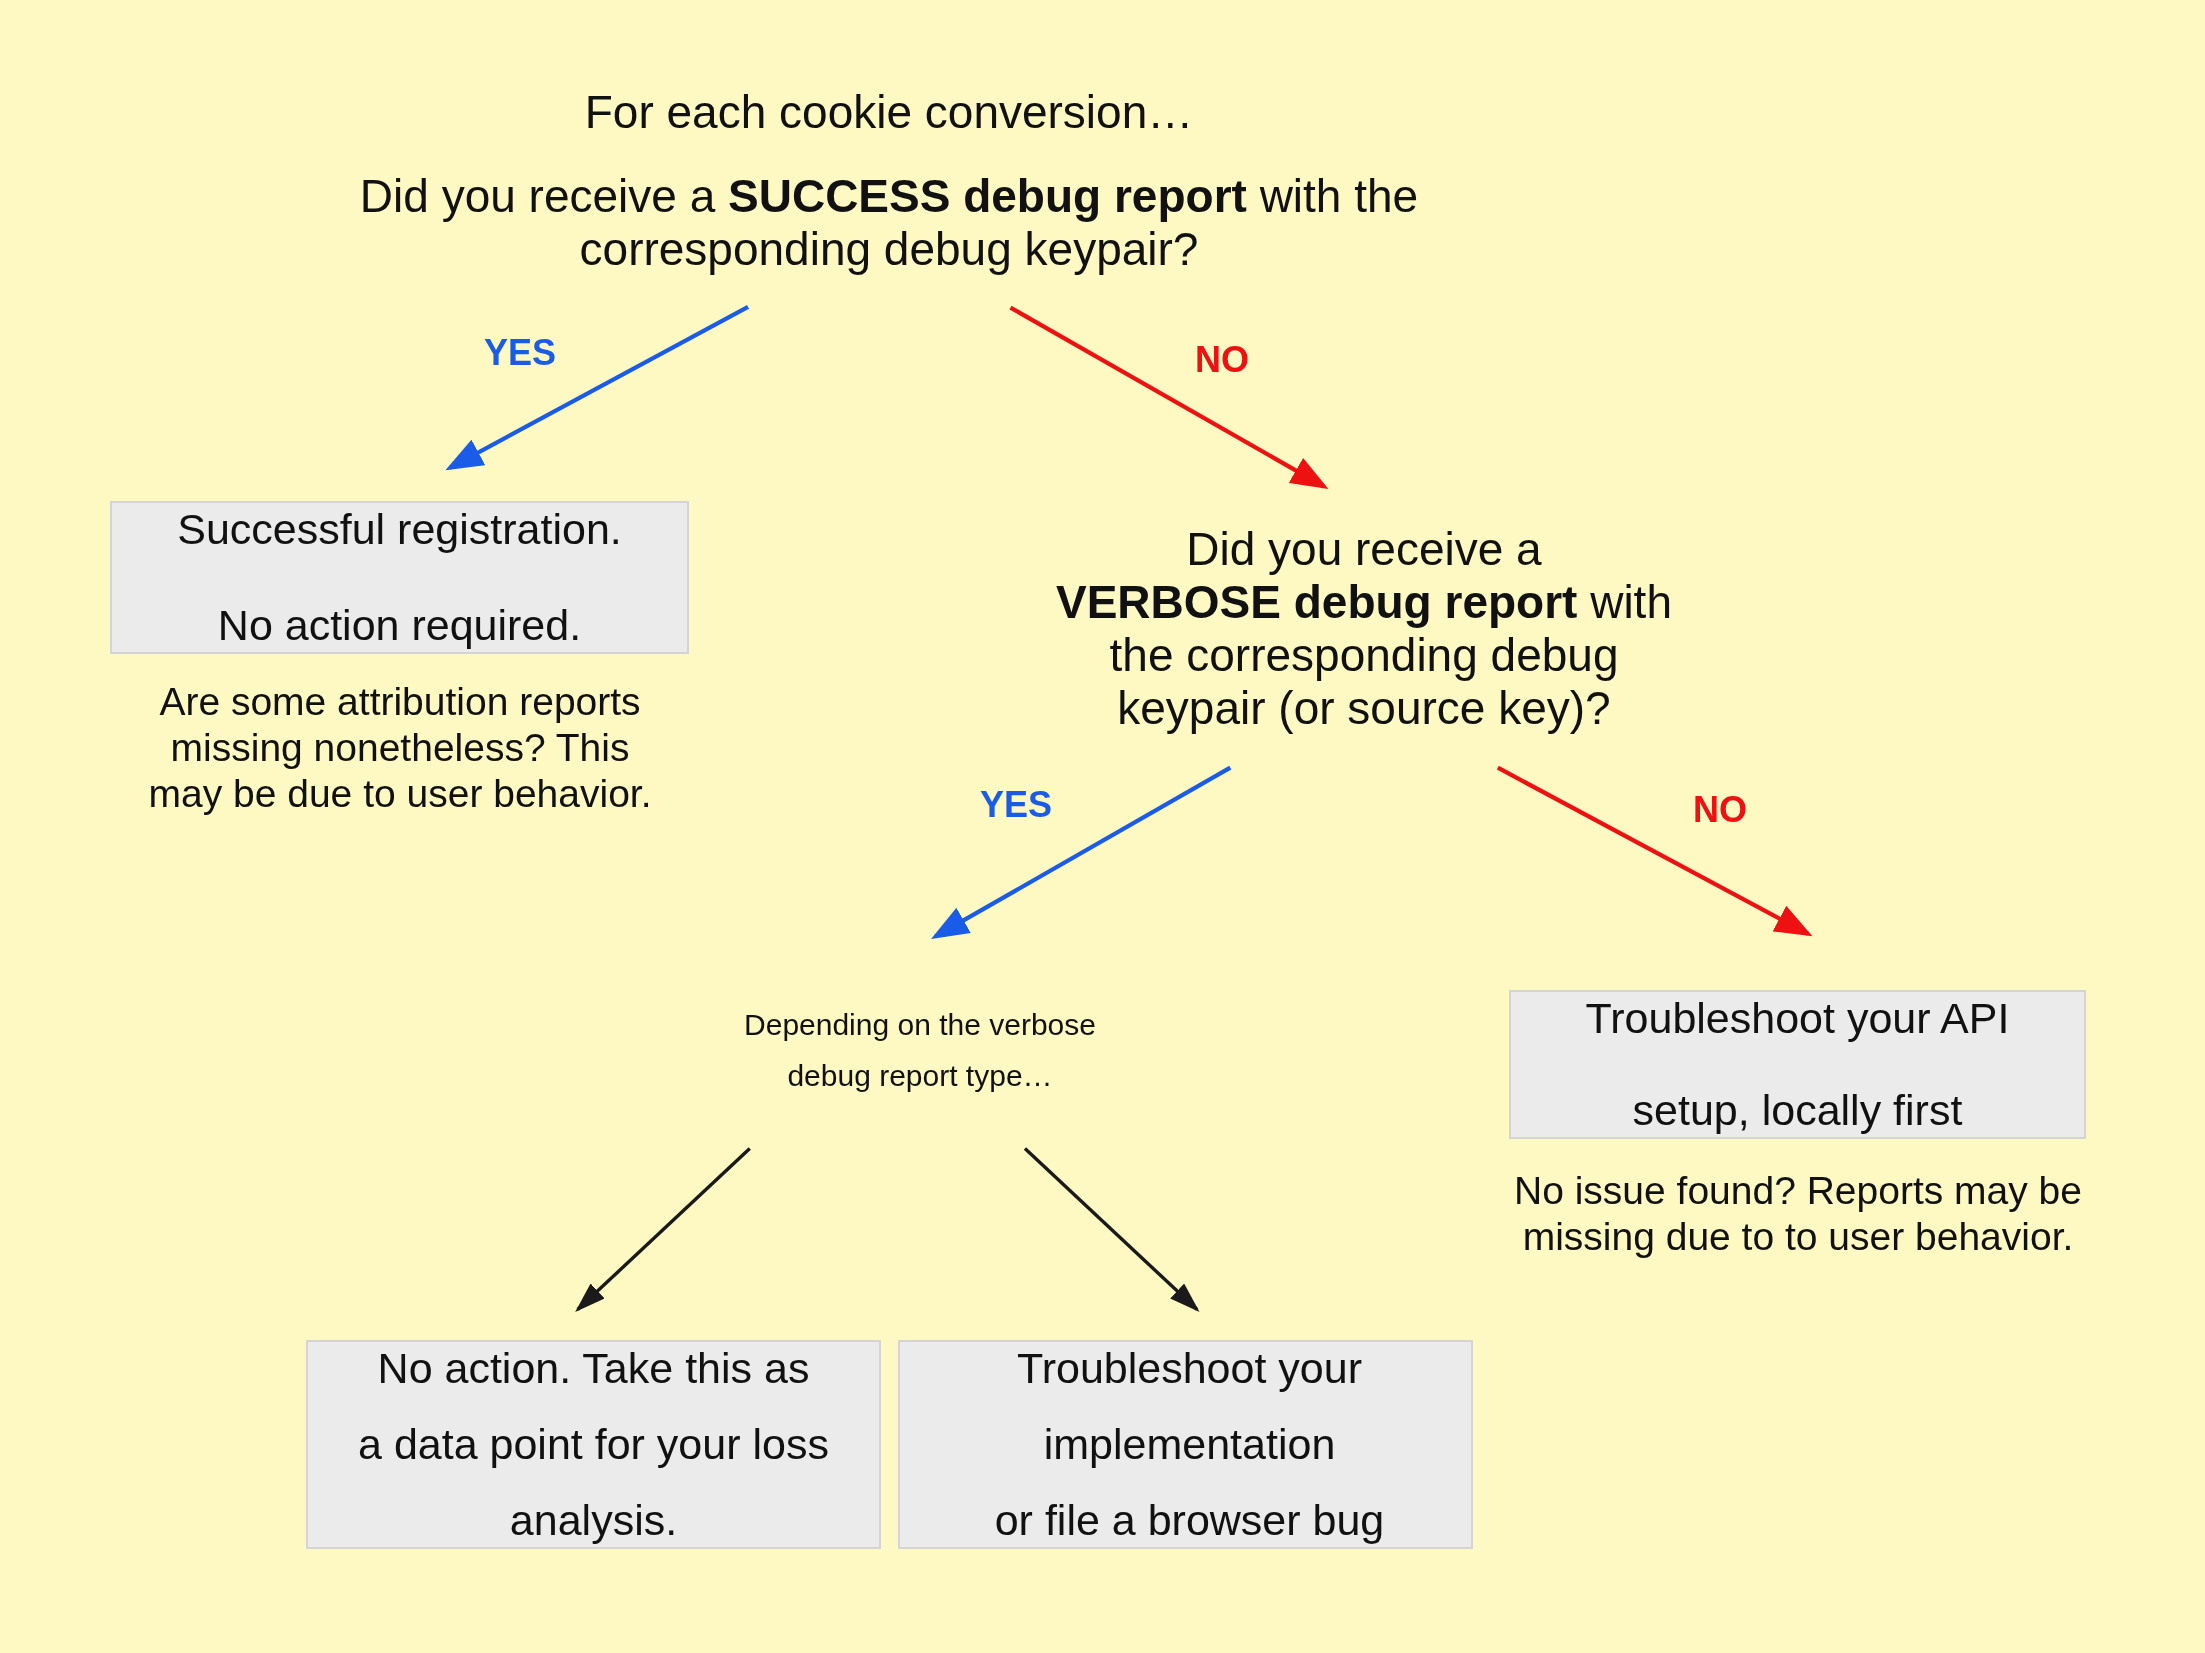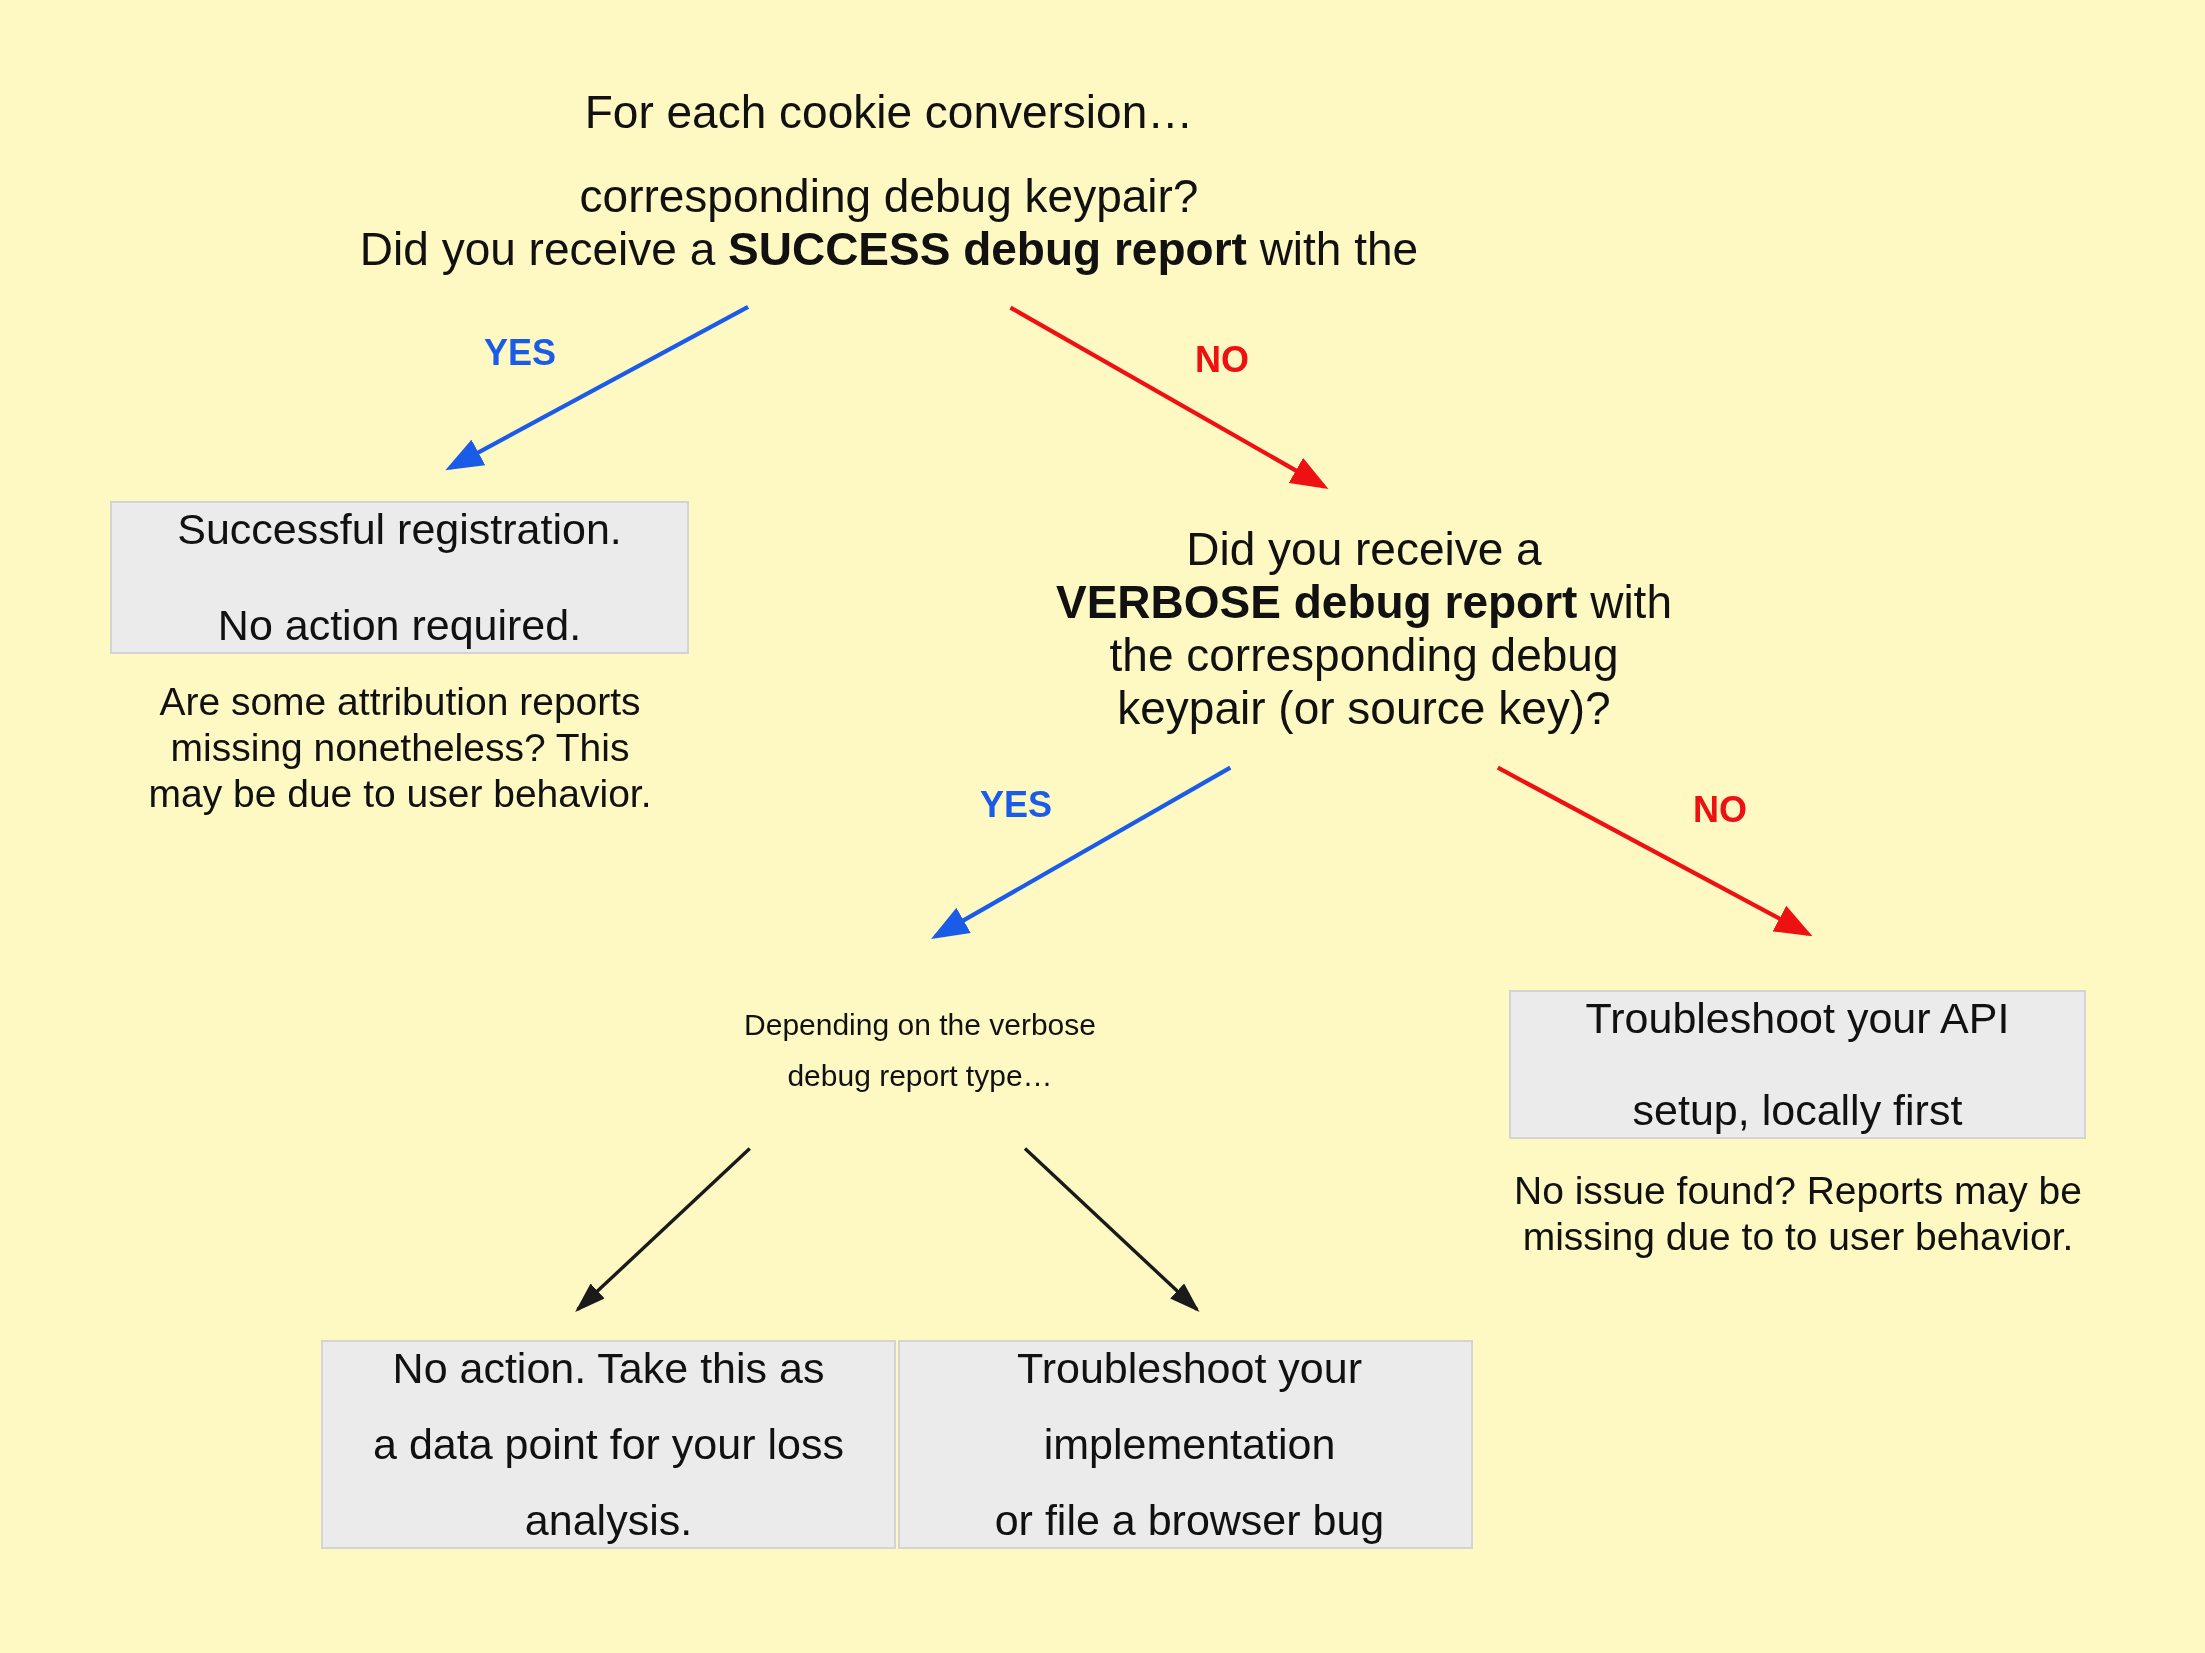--- a/index.html
+++ b/index.html
@@ -60,22 +60,22 @@
     <line x1="1758" y1="901" x2="2122" y2="1096" stroke-width="5" marker-end="url(#ah-red)" stroke="#ee1111"></line>
     <line x1="880" y1="1348" x2="678" y2="1537" stroke-width="4" marker-end="url(#ah-black)" stroke="#1a1a1a"></line>
     <line x1="1203" y1="1348" x2="1405" y2="1537" stroke-width="4" marker-end="url(#ah-black)" stroke="#1a1a1a"></line>
   </svg>
 
   <div class="tblock main" style="left:889px; top:86px;">
     <div class="line">For each cookie conversion…</div>
   </div>
 
   <div class="tblock main" style="left:889px; top:170px;">
+    <div class="line"><span>Did you receive a </span><b>SUCCESS debug report</b><span> with the</span></div>
     <div class="line">corresponding debug keypair?</div>
-    <div class="line"><span>Did you receive a </span><b>SUCCESS debug report</b><span> with the</span></div>
   </div>
 
   <div class="label yes" style="left:520px; top:353px;">YES</div>
   <div class="label no" style="left:1222px; top:360px;">NO</div>
 
   <div class="gbox" style="left:110px; top:501px; width:579px; height:153px;">
     <div class="line">Successful registration.</div>
     <div class="line">No action required.</div>
   </div>
   <div class="tblock cap" style="left:400px; top:679px;">
@@ -101,21 +101,21 @@
 
   <div class="gbox" style="left:1509px; top:990px; width:577px; height:149px;">
     <div class="line">Troubleshoot your API</div>
     <div class="line">setup, locally first</div>
   </div>
   <div class="tblock cap" style="left:1798px; top:1168px;">
     <div class="line">No issue found? Reports may be</div>
     <div class="line">missing due to to user behavior.</div>
   </div>
 
-  <div class="gbox" style="left:306px; top:1340px; width:575px; height:209px;margin-left:15px;">
+  <div class="gbox" style="left:306px; top:1340px; width:575px; height:209px;">
     <div class="line">No action. Take this as</div>
     <div class="line">a data point for your loss</div>
     <div class="line">analysis.</div>
   </div>
   <div class="gbox" style="left:898px; top:1340px; width:575px; height:209px;padding-left:8px;">
     <div class="line">Troubleshoot your</div>
     <div class="line">implementation</div>
     <div class="line">or file a browser bug</div>
   </div>
 

